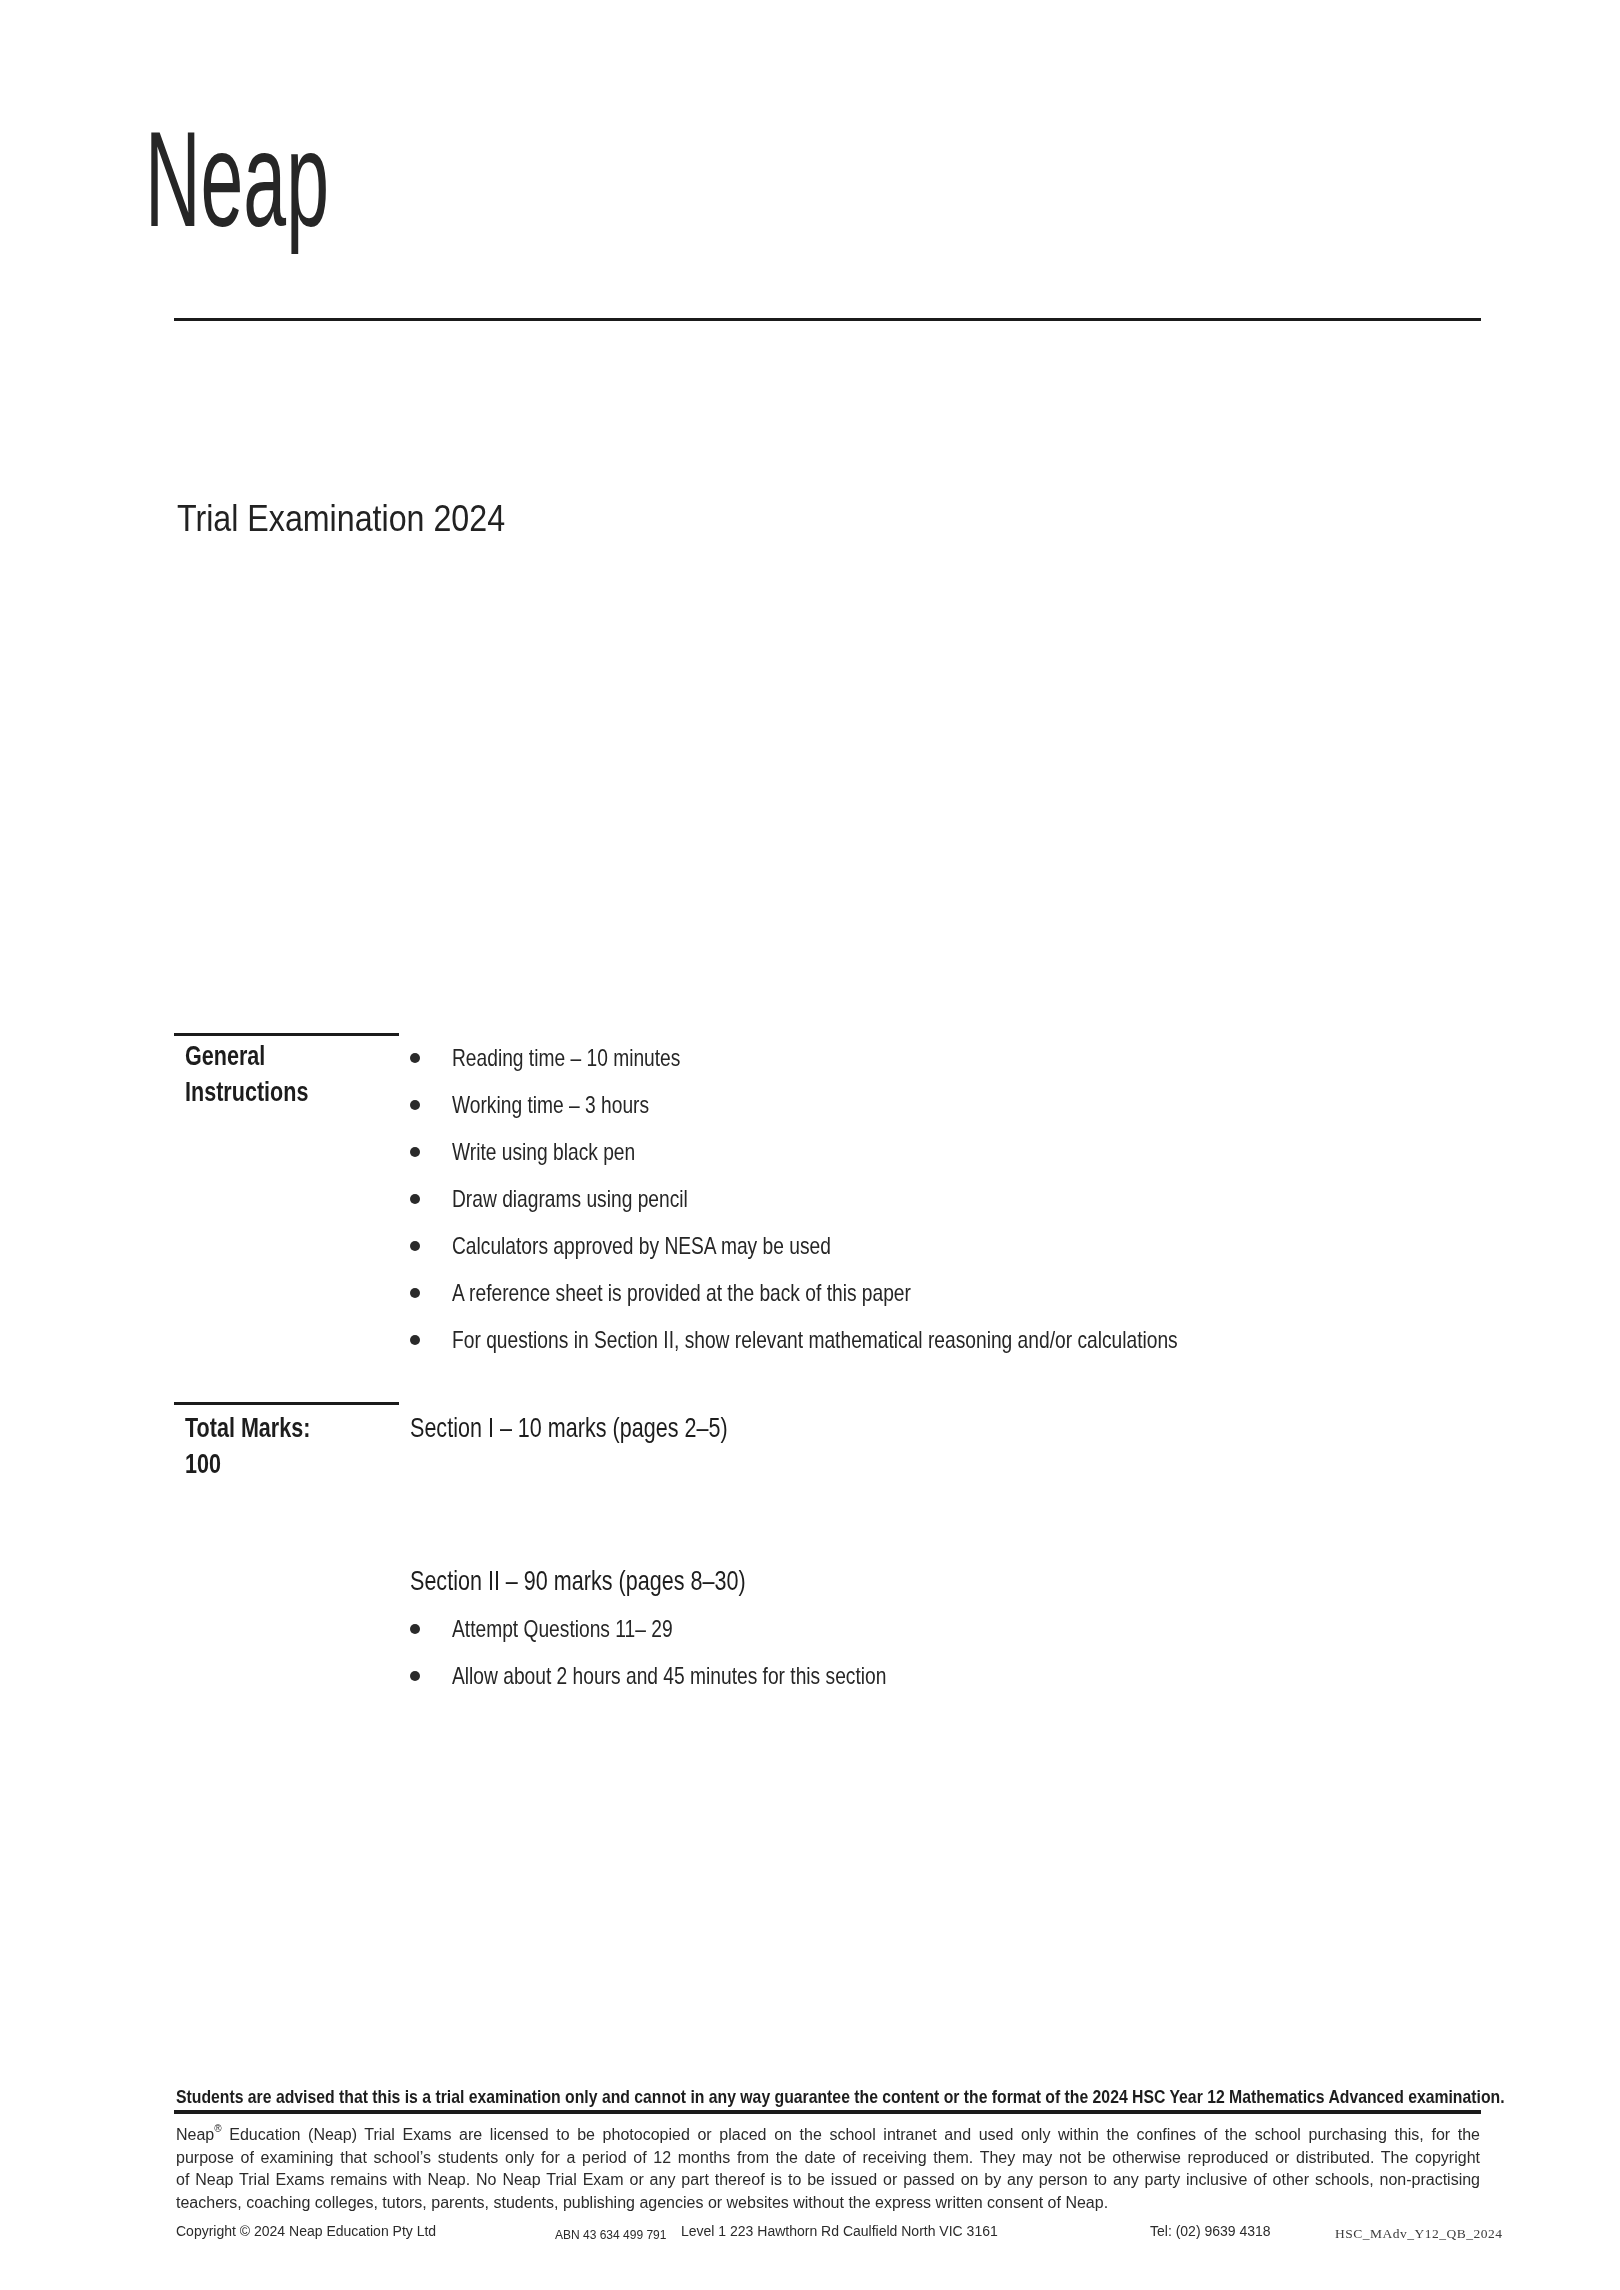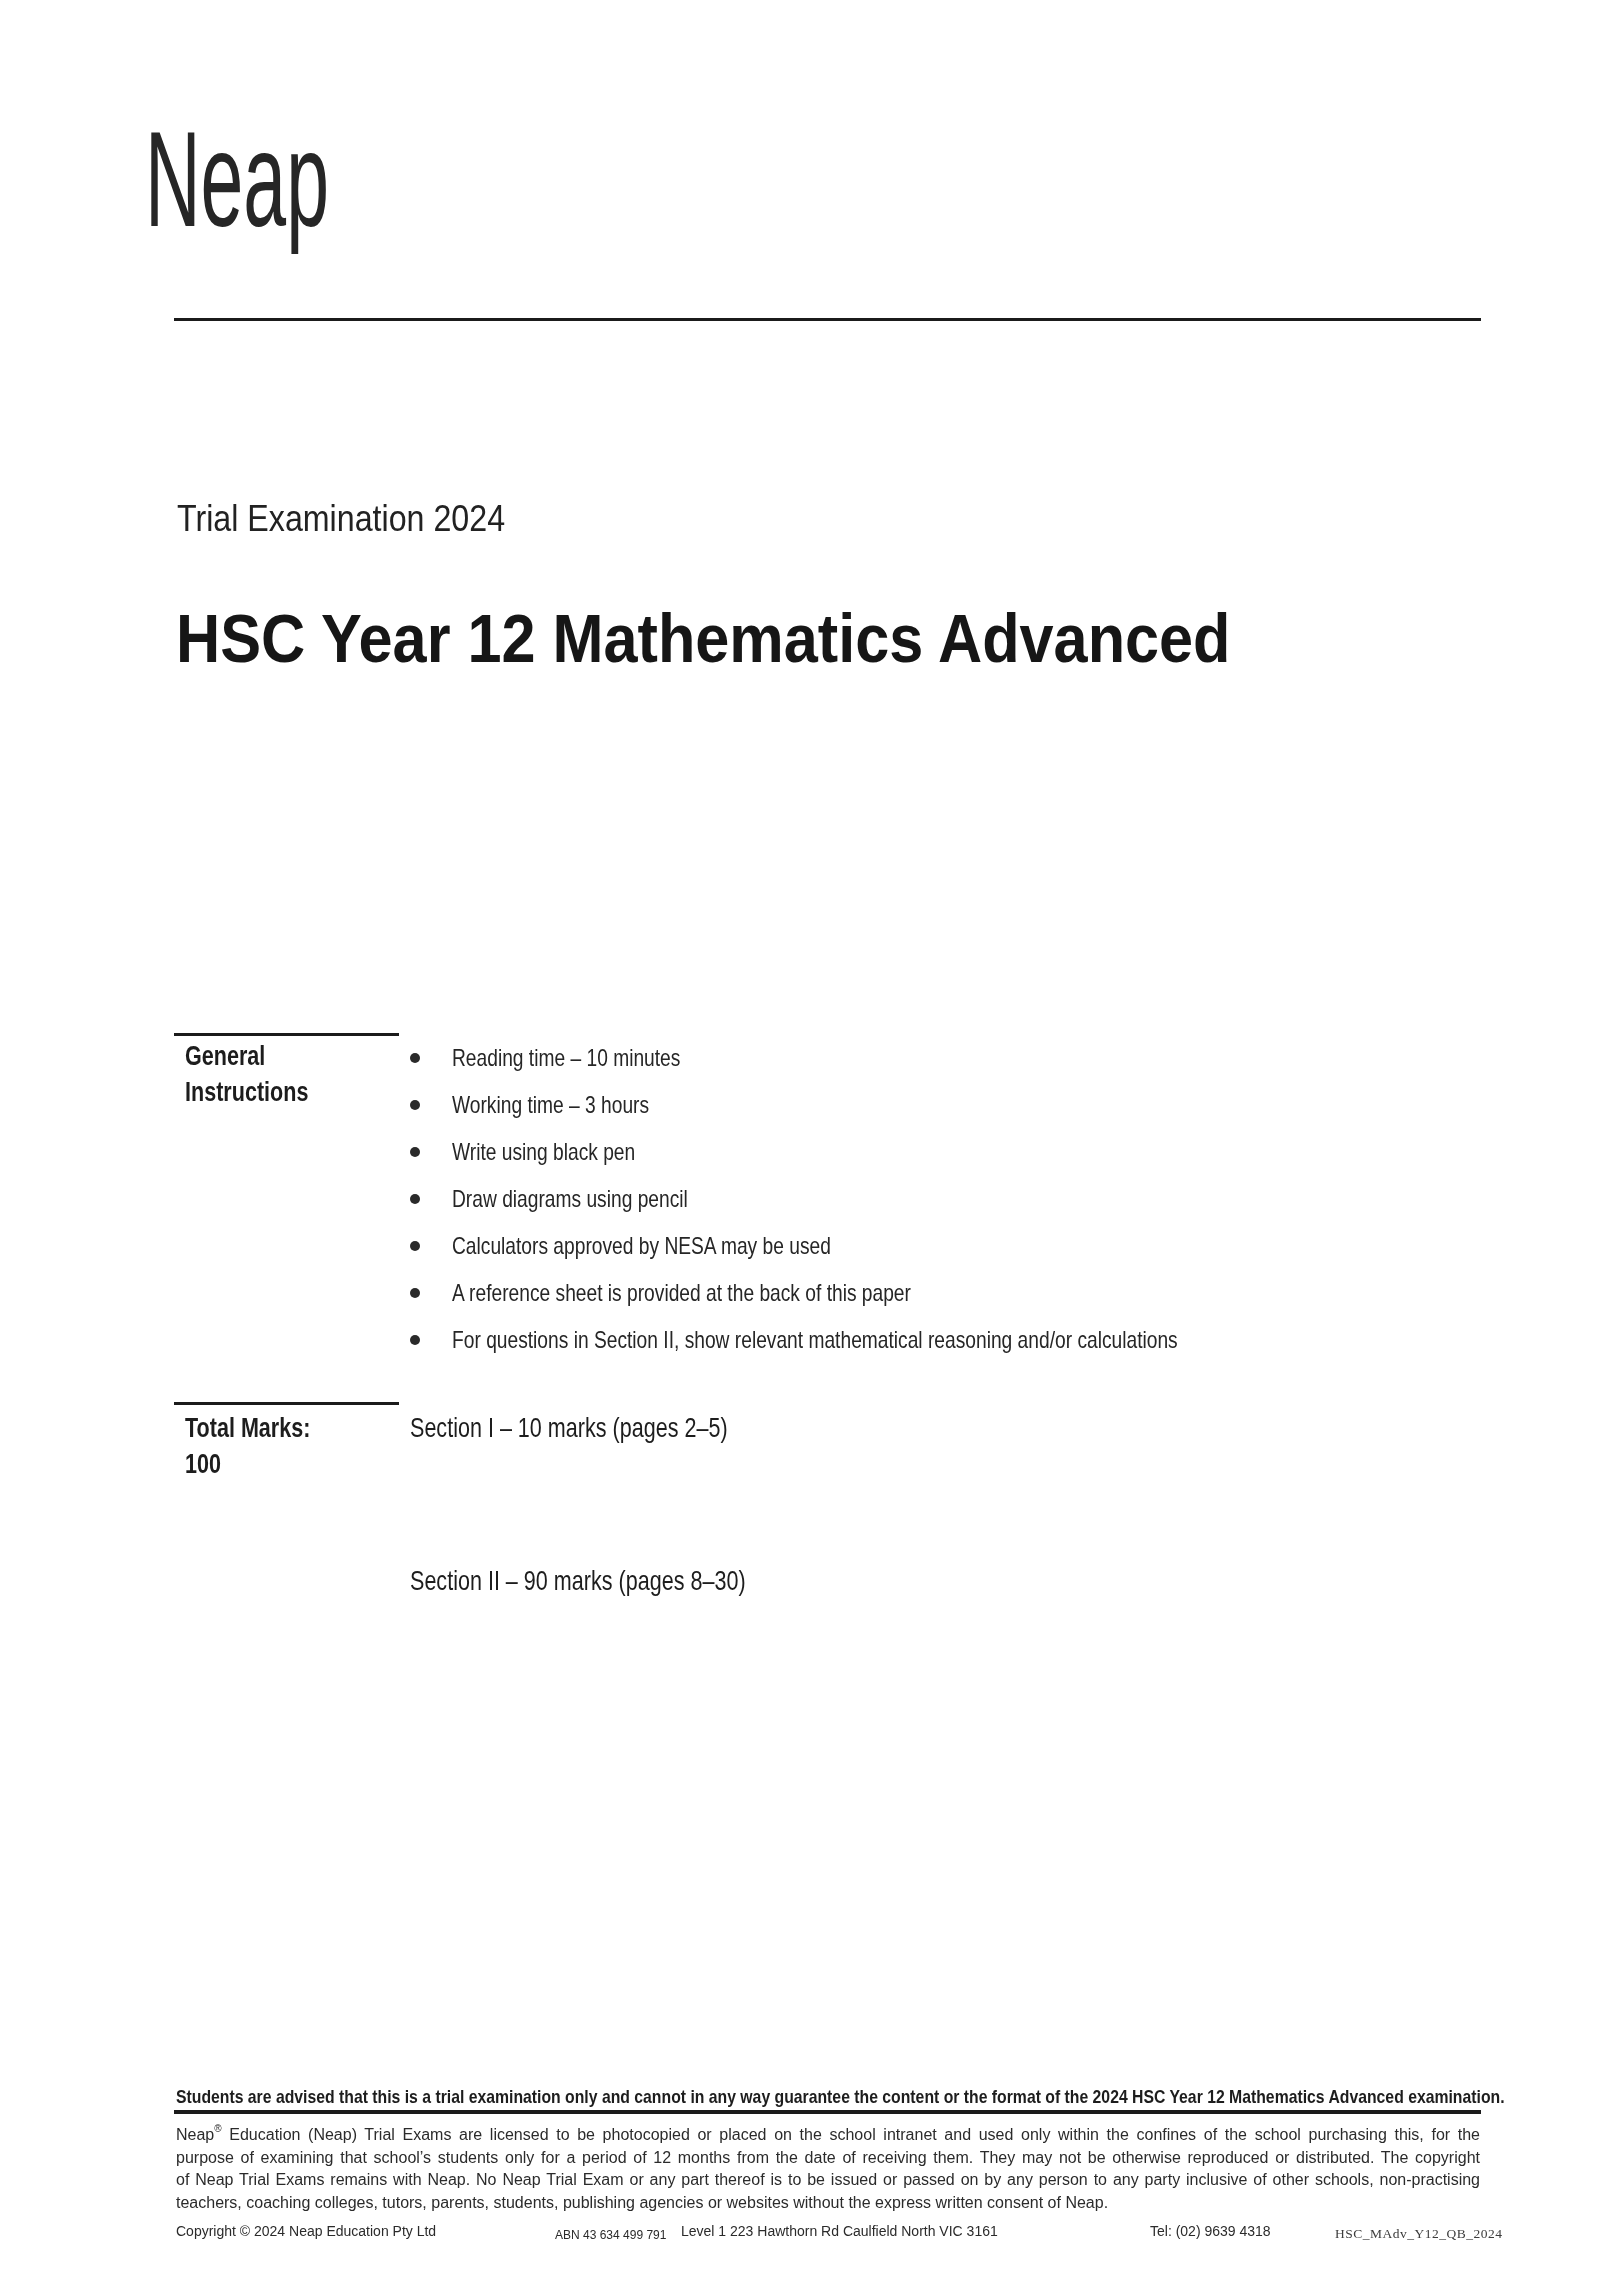--- a/index.html
+++ b/index.html
@@ -49,23 +49,20 @@
 <div class="page">
 
   <div class="abs logo" style="left:145px; top:112px;">
     <span class="c sx57">Neap</span>
   </div>
   <div class="abs rule" style="left:174px; top:318px; width:1307px; height:2.7px;"></div>
 
   <div class="abs sub" style="left:177px; top:500px;">
     <span class="c sx87">Trial Examination 2024</span>
   </div>
-  <div class="abs title" style="left:176px; top:602px;">
-    <span class="c sx90">HSC Year 12 Mathematics Advanced</span>
-  </div>
 
   <div class="abs rule" style="left:174px; top:1033px; width:225px; height:2.7px;"></div>
   <div class="abs" style="left:185px; top:1038px;">
     <div class="label"><span class="c sx77">General</span></div>
     <div class="label"><span class="c sx77">Instructions</span></div>
   </div>
 
   <div class="abs" style="left:410px; top:1034px;">
     <div class="brow">
       <span class="dot"></span>
@@ -103,20 +100,30 @@
     <div class="label"><span class="c sx77">100</span></div>
   </div>
 
   <div class="abs sec-h" style="left:410px; top:1410px;">
     <span class="c sx77">Section I – 10 marks (pages 2–5)</span>
   </div>
 
   <div class="abs sec-h" style="left:410px; top:1563px;">
     <span class="c sx77">Section II – 90 marks (pages 8–30)</span>
   </div>
+  <div class="abs" style="left:410px; top:1605px;">
+    <div class="brow">
+      <span class="dot"></span>
+      <div class="btxt c sx80">Attempt Questions 11– 29</div>
+    </div>
+    <div class="brow">
+      <span class="dot"></span>
+      <div class="btxt c sx80">Allow about 2 hours and 45 minutes for this section</div>
+    </div>
+  </div>
 
   <div class="abs advisory" style="left:176px; top:2085px;">
     <span class="c sx83">Students are advised that this is a trial examination only and cannot in any way guarantee the content or the format of the 2024 HSC Year 12 Mathematics Advanced examination.</span>
   </div>
   <div class="abs rule" style="left:174px; top:2110px; width:1307px; height:3.6px;"></div>
 
   <div class="abs license" style="left:176px; top:2124px;">
     <div class="jline"><span>Neap</span><sup class="reg">®</sup><span> Education (Neap) Trial Exams are licensed to be photocopied or placed on the school intranet and used only within the confines of the school purchasing this, for the</span></div>
     <div class="jline">purpose of examining that school’s students only for a period of 12 months from the date of receiving them. They may not be otherwise reproduced or distributed. The copyright</div>
     <div class="jline">of Neap Trial Exams remains with Neap. No Neap Trial Exam or any part thereof is to be issued or passed on by any person to any party inclusive of other schools, non-practising</div>

